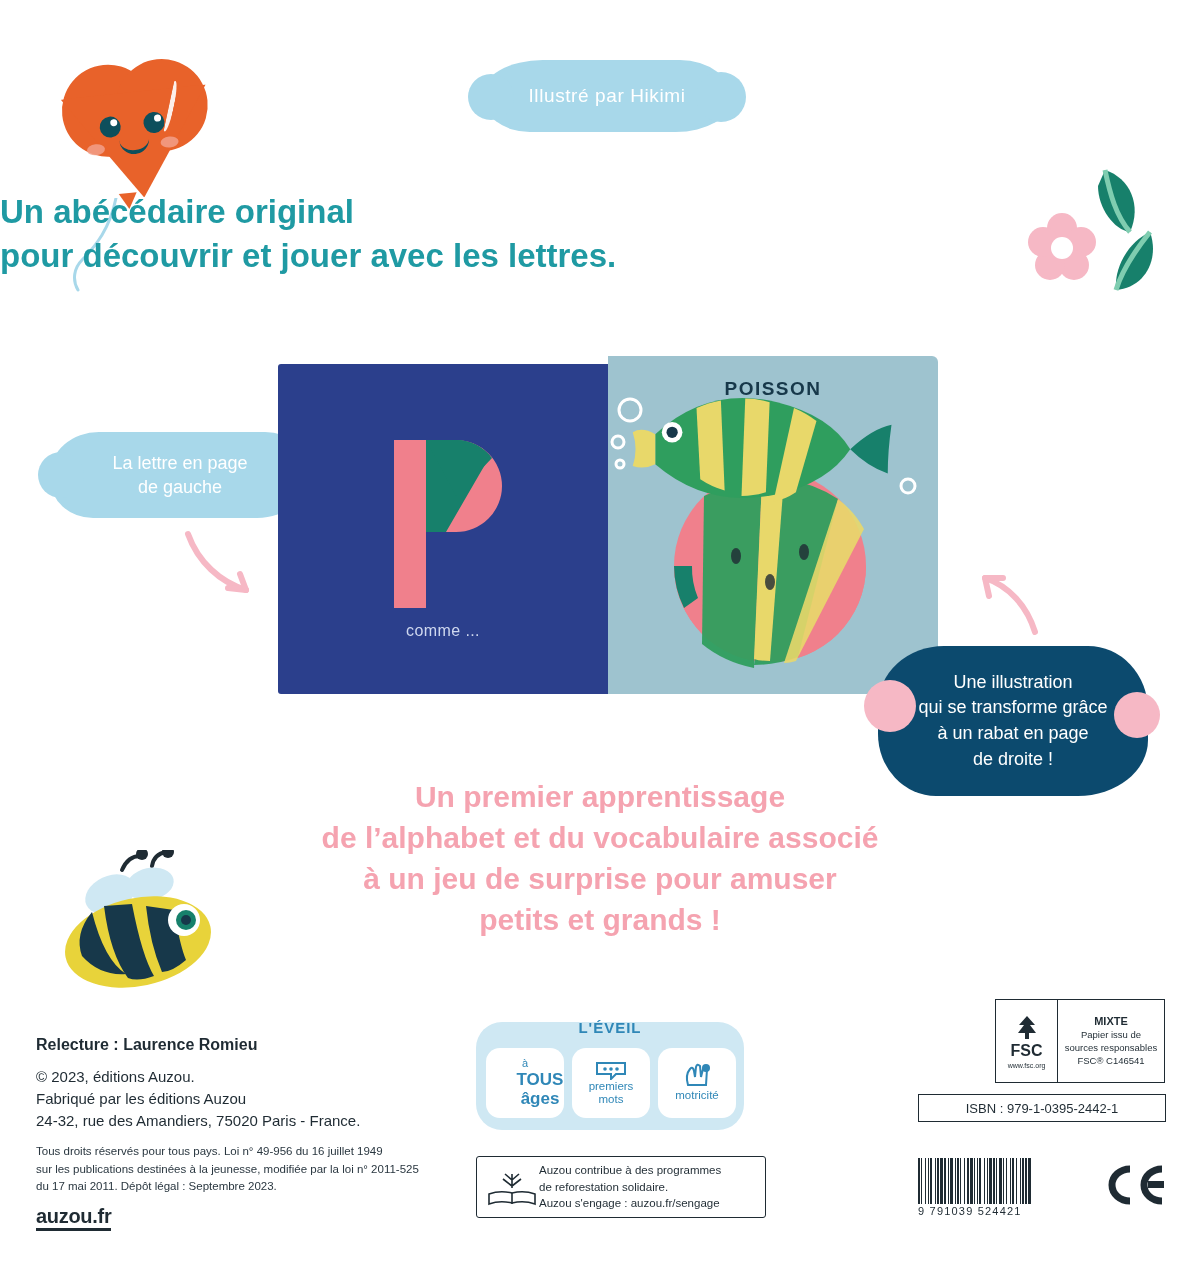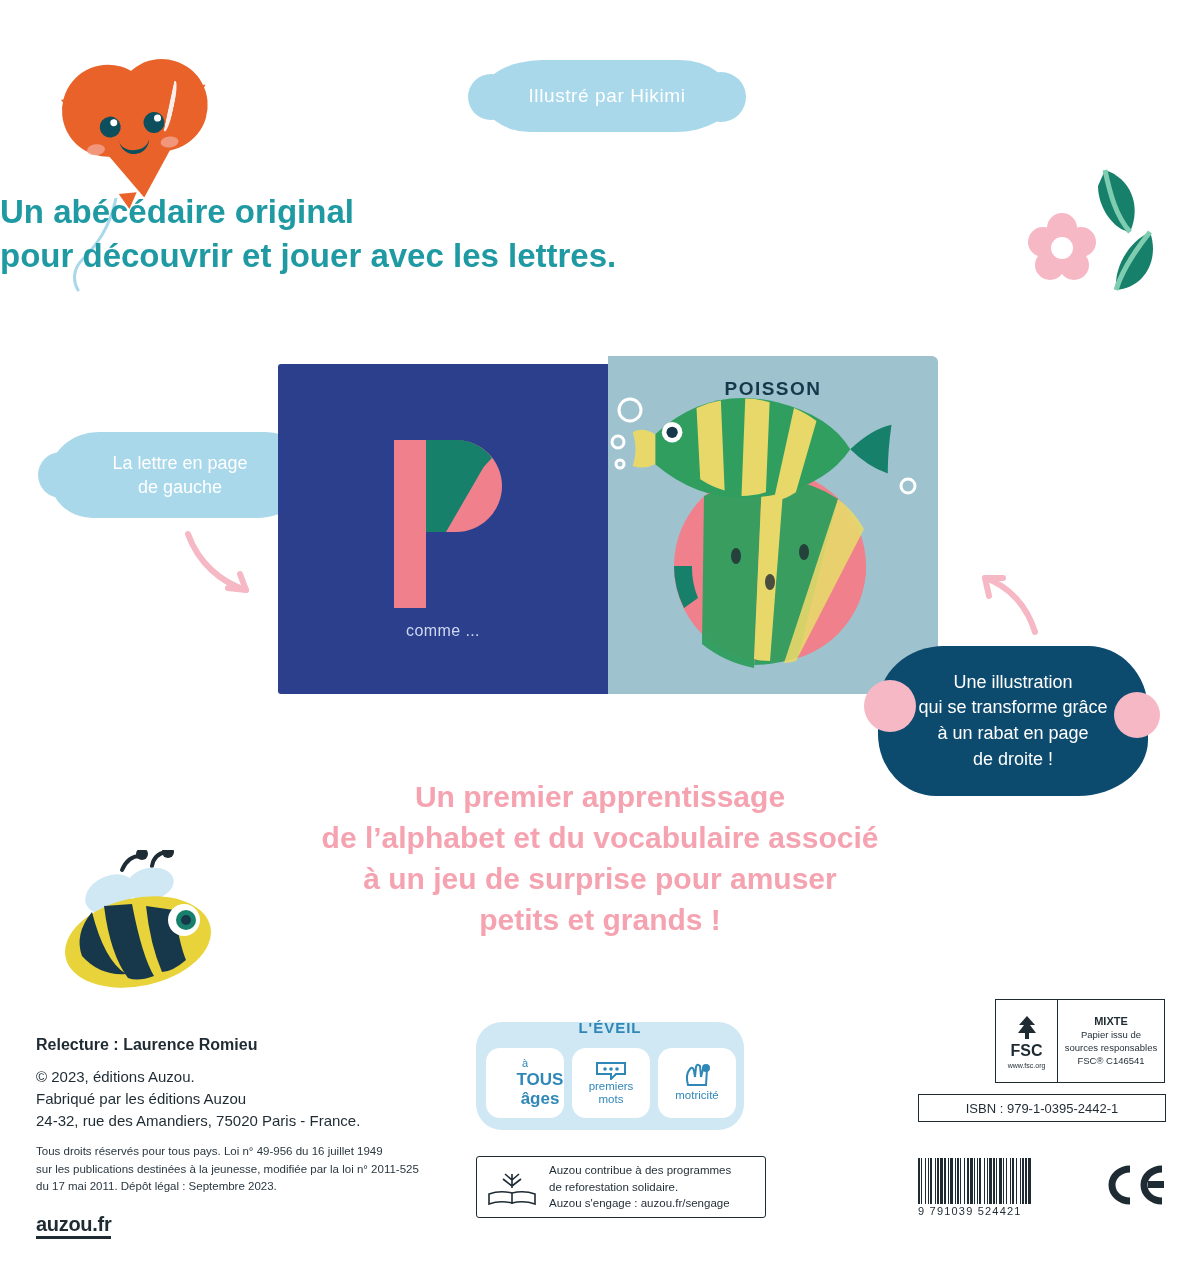--- a/index.html
+++ b/index.html
@@ -153,21 +153,21 @@
 
   
   .bee { position: absolute; left: 58px; top: 850px; width: 180px; height: 160px; }
 
   
   .footer-left { position: absolute; left: 36px; top: 1036px; width: 420px; color: #1f2b33; }
   .relecture { font-size: 16px; font-weight: 700; margin-bottom: 12px; }
   .imprint { font-size: 15px; line-height: 1.45; }
   .legal { font-size: 11.5px; line-height: 1.5; margin-top: 12px; color: #2a3740; }
   .auzou-logo {
-    margin-top: 18px; font-size: 20px; font-weight: 700; color: #1f2b33; letter-spacing: -.3px;
+    margin-top: 10px; font-size: 20px; font-weight: 700; color: #1f2b33; letter-spacing: -.3px;
     position: relative; display: inline-block;
   }
   .auzou-logo::after {
     content: ""; position: absolute; left: 0; right: 0; bottom: -3px; height: 3px; background: #1f2b33;
   }
 
   
   .eveil {
     position: absolute; left: 476px; top: 1022px; width: 268px; height: 108px;
     background: #cfe8f3; border-radius: 26px;
@@ -182,21 +182,21 @@
     display: flex; flex-direction: column; align-items: center; justify-content: center;
     color: #2f87b7; font-size: 11.5px; line-height: 1.15; text-align: center;
   }
   .eveil-chip .big { font-size: 17px; font-weight: 700; margin-left: 30px; }
   .eveil-chip .sm { font-size: 11px; }
 
   
   .refor {
     position: absolute; left: 476px; top: 1156px; width: 290px; height: 62px;
     border: 1.5px solid #1f2b33; border-radius: 3px; display: flex; align-items: center;
-    padding: 0 8px; gap: 10px;
+    padding: 0 8px; 
   }
   .refor-text { font-size: 11.5px; line-height: 1.45; color: #1f2b33; }
 
   
   .fsc {
     position: absolute; left: 995px; top: 999px; width: 170px; height: 84px;
     border: 1.5px solid #1f2b33; display: flex; align-items: center;
   }
   .fsc-left { width: 62px; text-align: center; border-right: 1.5px solid #1f2b33; height: 100%;
     display: flex; flex-direction: column; align-items: center; justify-content: center; gap: 2px; }

